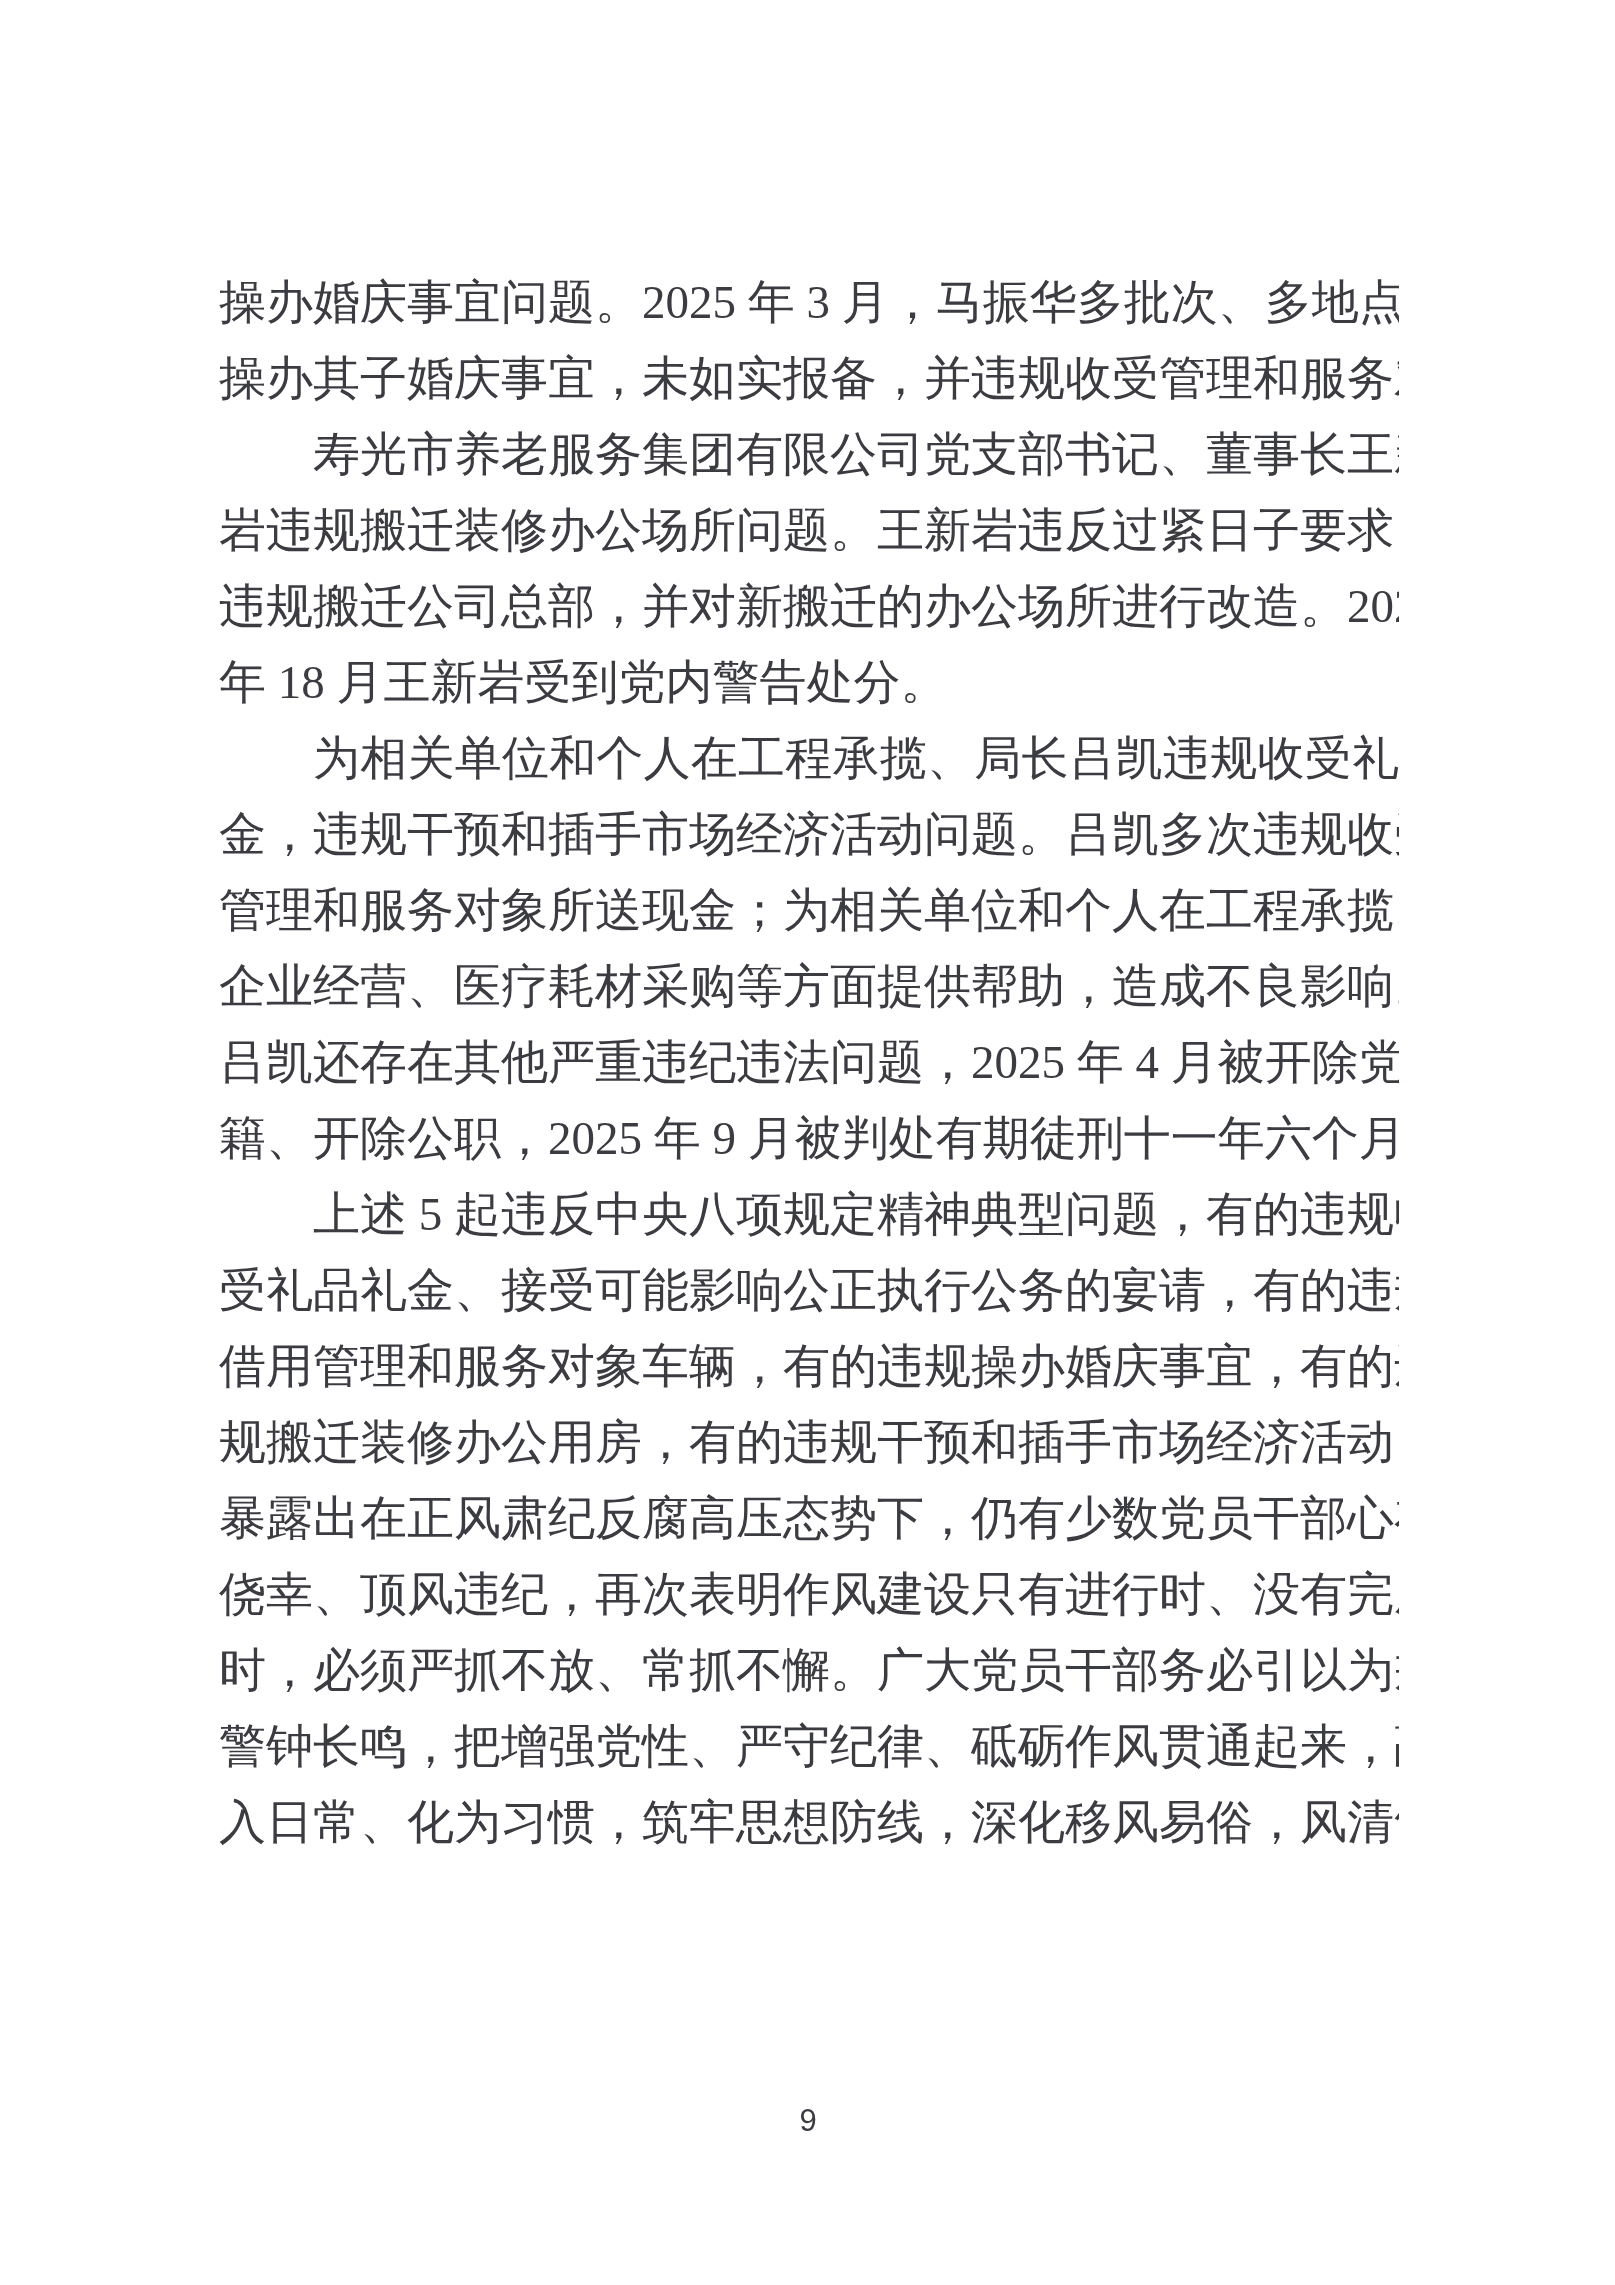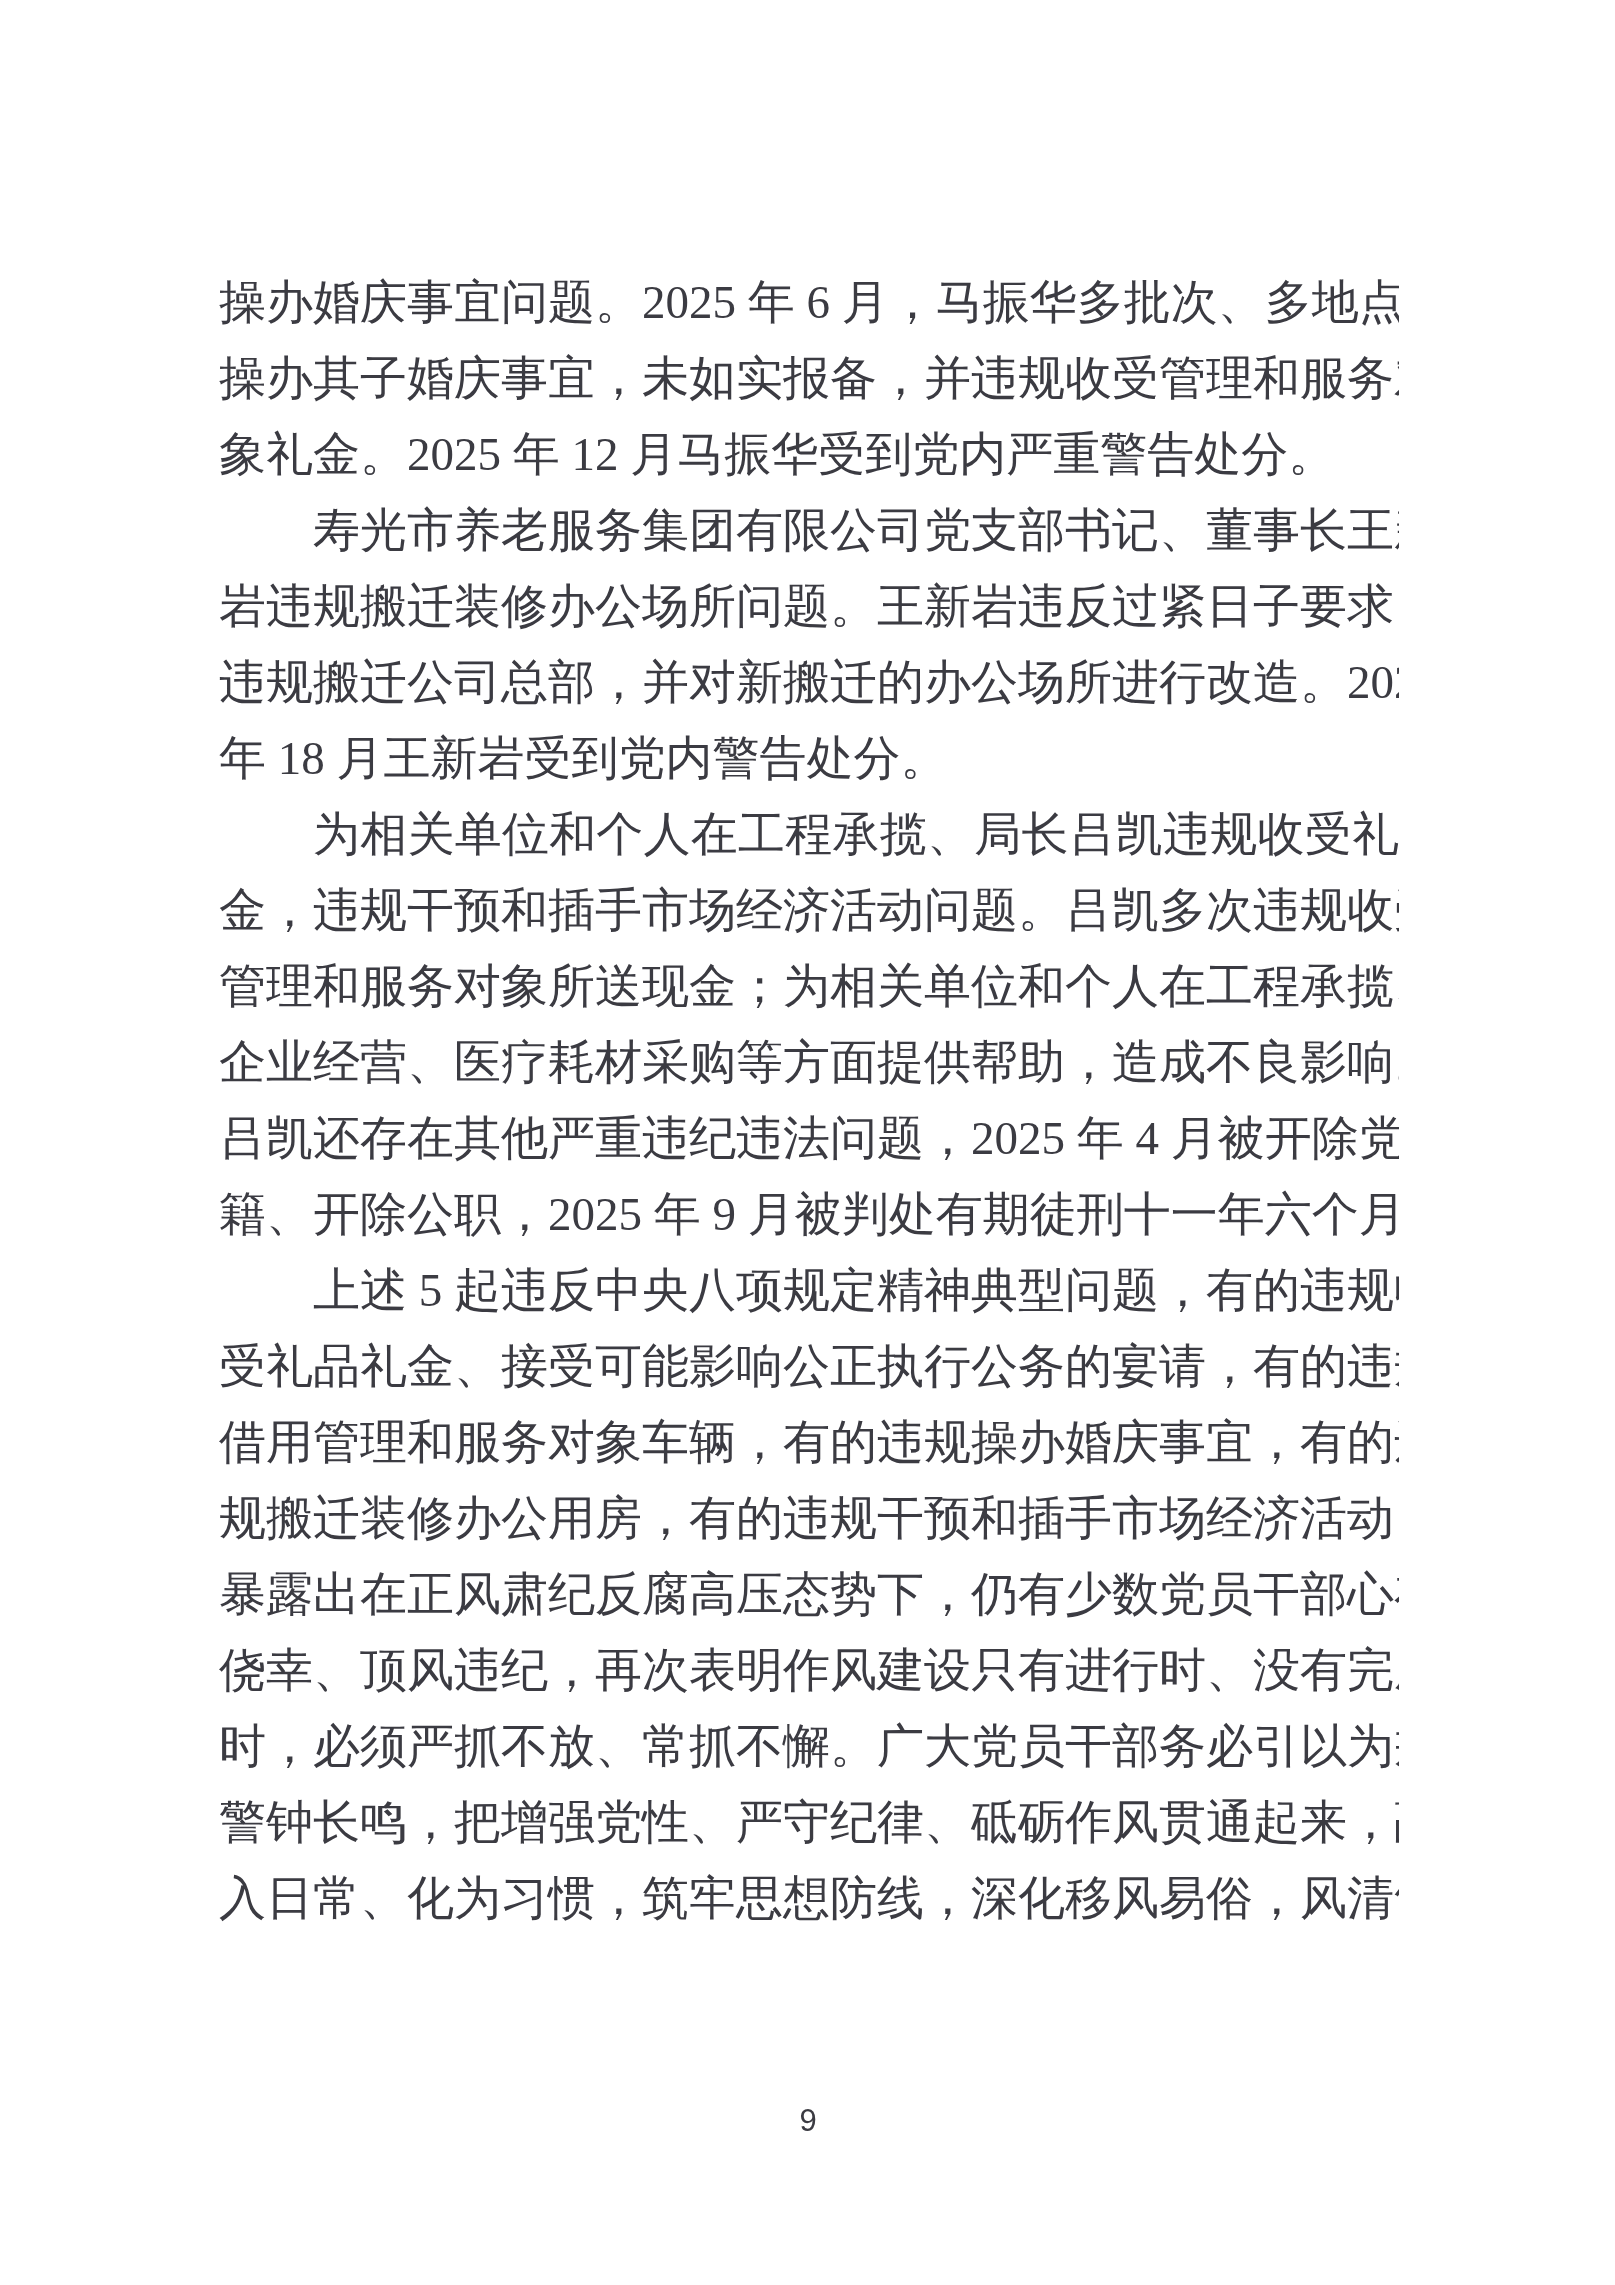--- a/index.html
+++ b/index.html
@@ -65,23 +65,22 @@
   }
 </style>
 </head>
 <body>
 
 <div class="page">
 
   <div class="doc-body">
 
     <div class="paragraph">
-      <div class="line">操办婚庆事宜问题。2025 年 6 月，马振华多批次、多地点</div>
+      <div class="line">操办婚庆事宜问题。2025 年 3 月，马振华多批次、多地点</div>
       <div class="line">操办其子婚庆事宜，未如实报备，并违规收受管理和服务对</div>
-      <div class="line para-end">象礼金。2025 年 12 月马振华受到党内严重警告处分。</div>
     </div>
 
     <div class="paragraph">
       <div class="line indent">寿光市养老服务集团有限公司党支部书记、董事长王新</div>
       <div class="line">岩违规搬迁装修办公场所问题。王新岩违反过紧日子要求，</div>
       <div class="line">违规搬迁公司总部，并对新搬迁的办公场所进行改造。2025</div>
       <div class="line para-end">年 18 月王新岩受到党内警告处分。</div>
     </div>
 
     <div class="paragraph">

